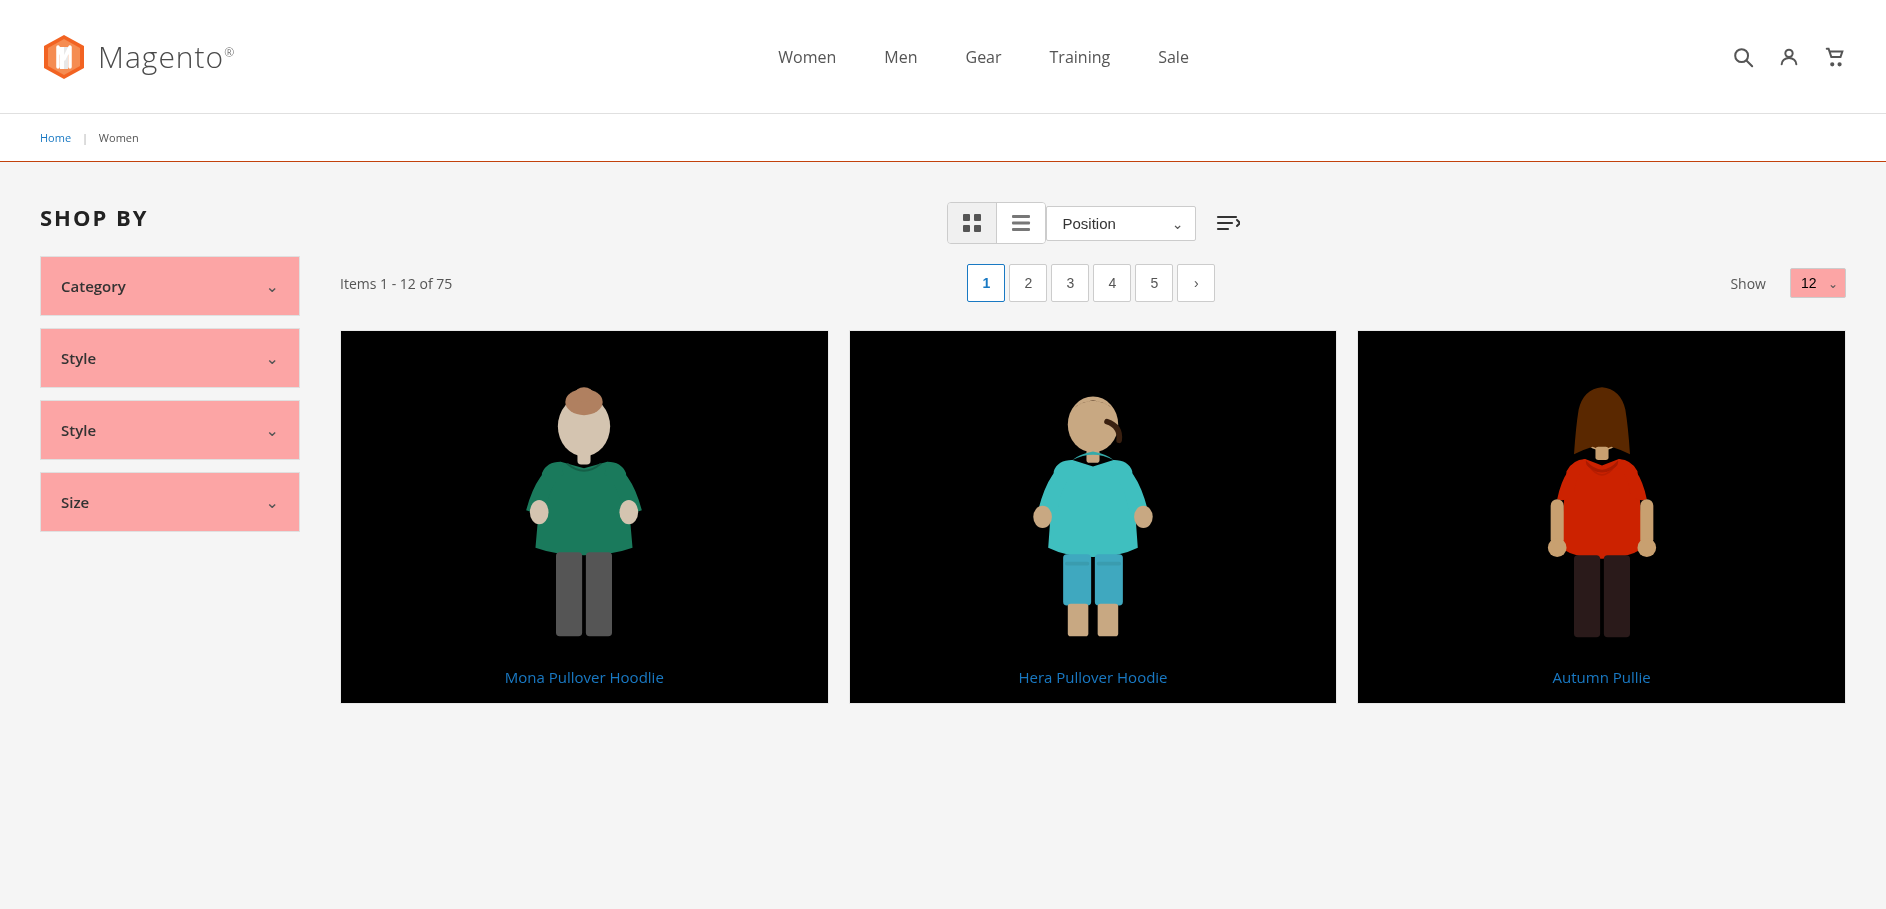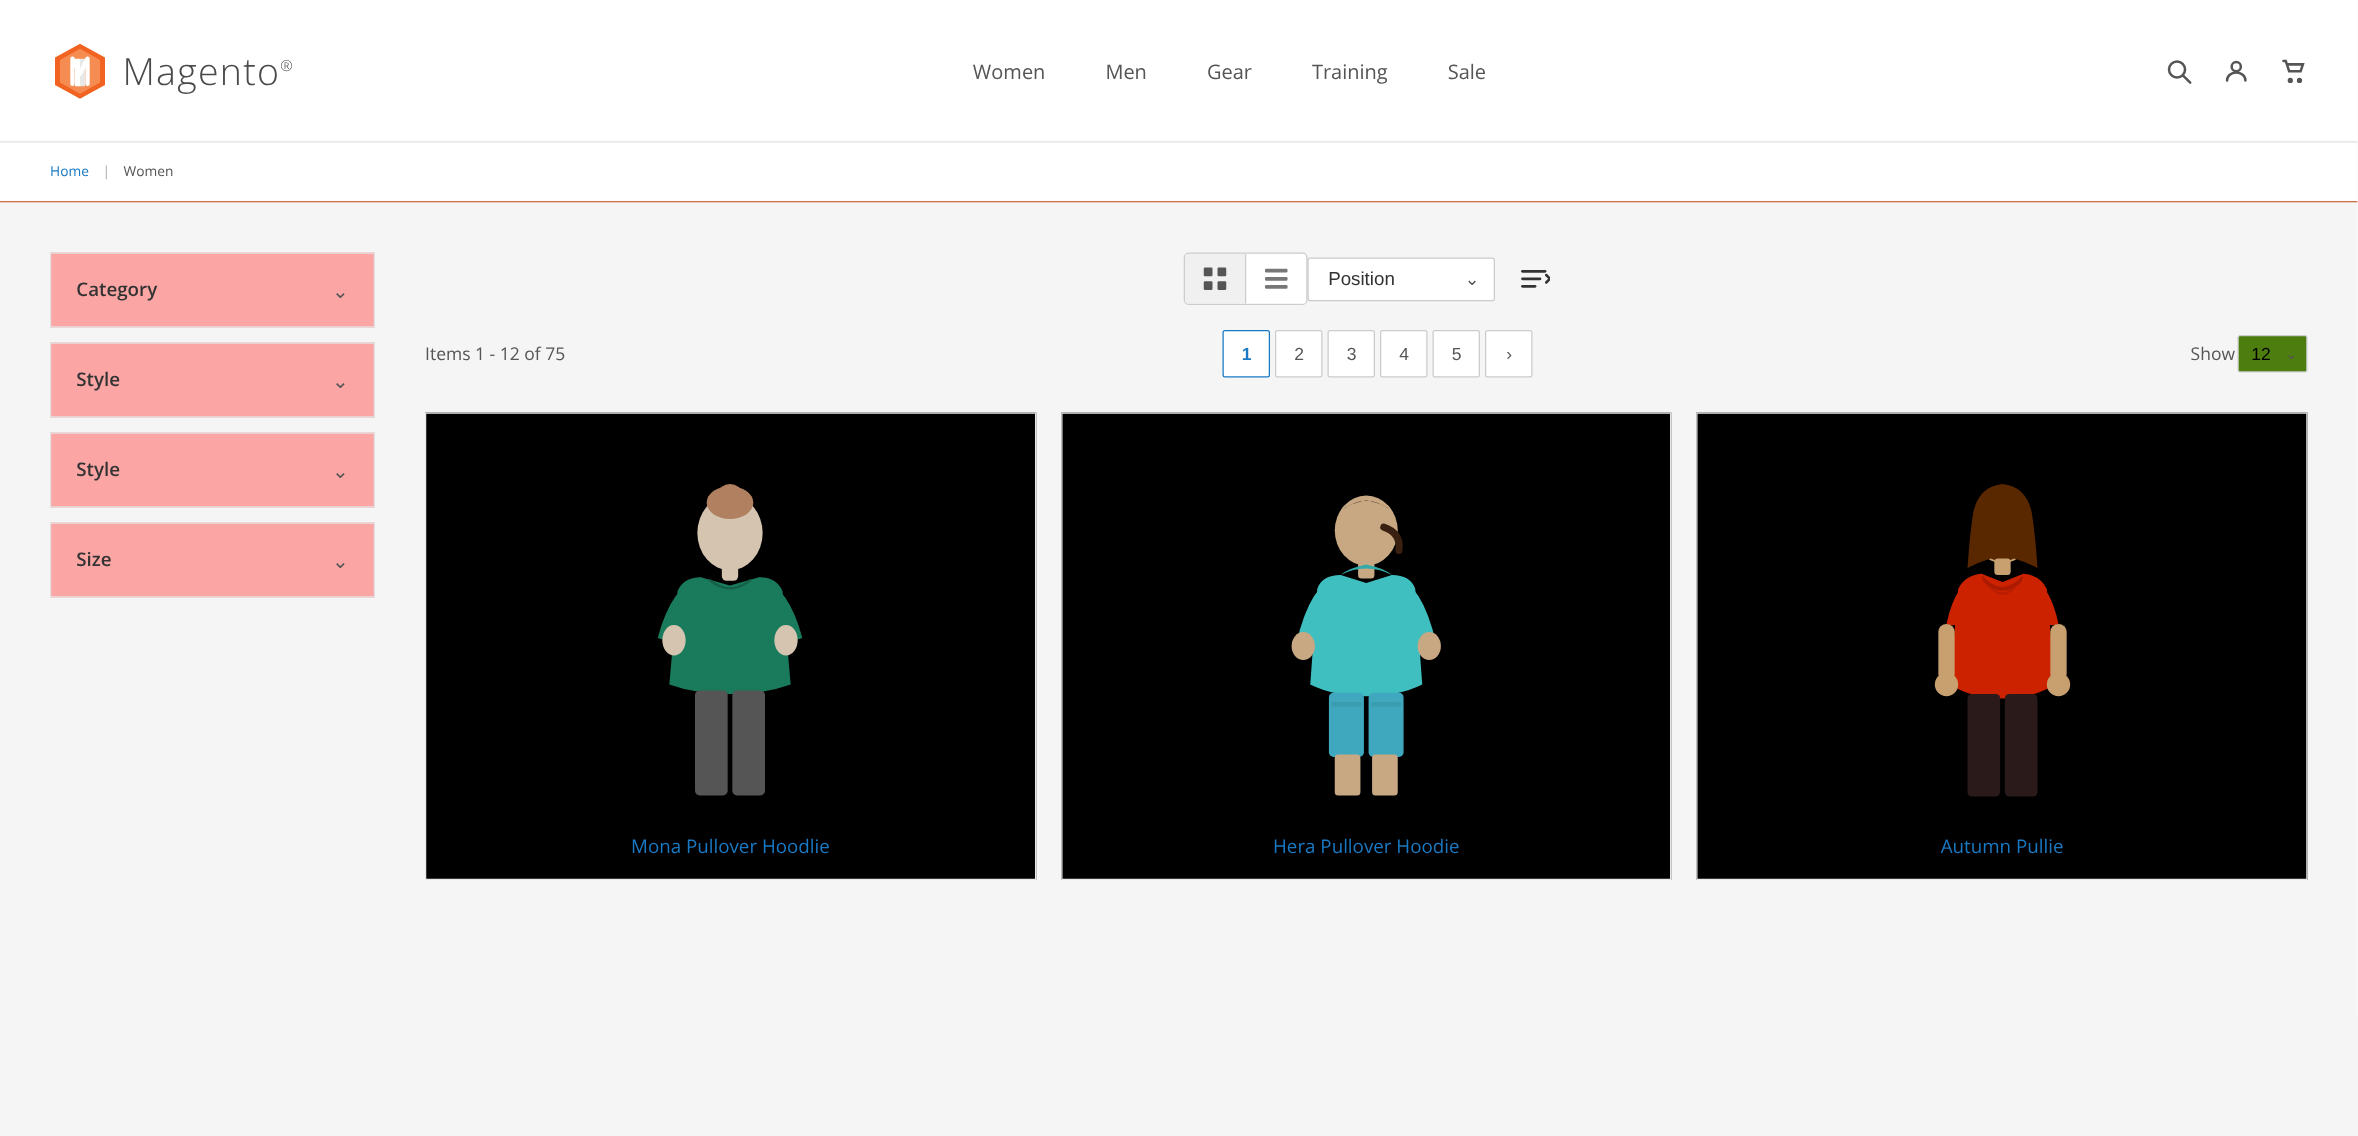--- a/index.html
+++ b/index.html
@@ -231,31 +231,31 @@
       border-radius: 2px;
     }
     .page-btn.active {
       border-color: #1979c3;
       color: #1979c3;
       font-weight: 600;
     }
     .show-row {
       display: flex;
       align-items: center;
-      gap: 2px;
+      gap: 24px;
       font-size: 14px;
       color: #555;
       justify-content: flex-end;
     }
     .show-select {
       appearance: none;
       border: 1px solid #ccc;
       padding: 6px 28px 6px 10px;
       font-size: 14px;
-      background: #4d7c0f;
+      background: #fca5a5;
       cursor: pointer;
       border-radius: 2px;
     }
     .show-select-wrapper {
       position: relative;
     }
     .show-select-chevron {
       position: absolute;
       right: 8px;
       top: 50%;
@@ -355,20 +355,21 @@
 
 <div class="breadcrumb-bar">
   <a class="breadcrumb-home">Home</a>
   <span class="breadcrumb-sep">|</span>
   <span class="breadcrumb-current">Women</span>
 </div>
 
 <div class="main-container">
 
   <aside class="sidebar">
+    <h2 class="shop-by-title">SHOP BY</h2>
 
     <div class="filter-section">
       <div class="filter-header">
         <span class="filter-label">Category</span>
         <span class="filter-chevron">⌄</span>
       </div>
     </div>
 
     <div class="filter-section">
       <div class="filter-header">

